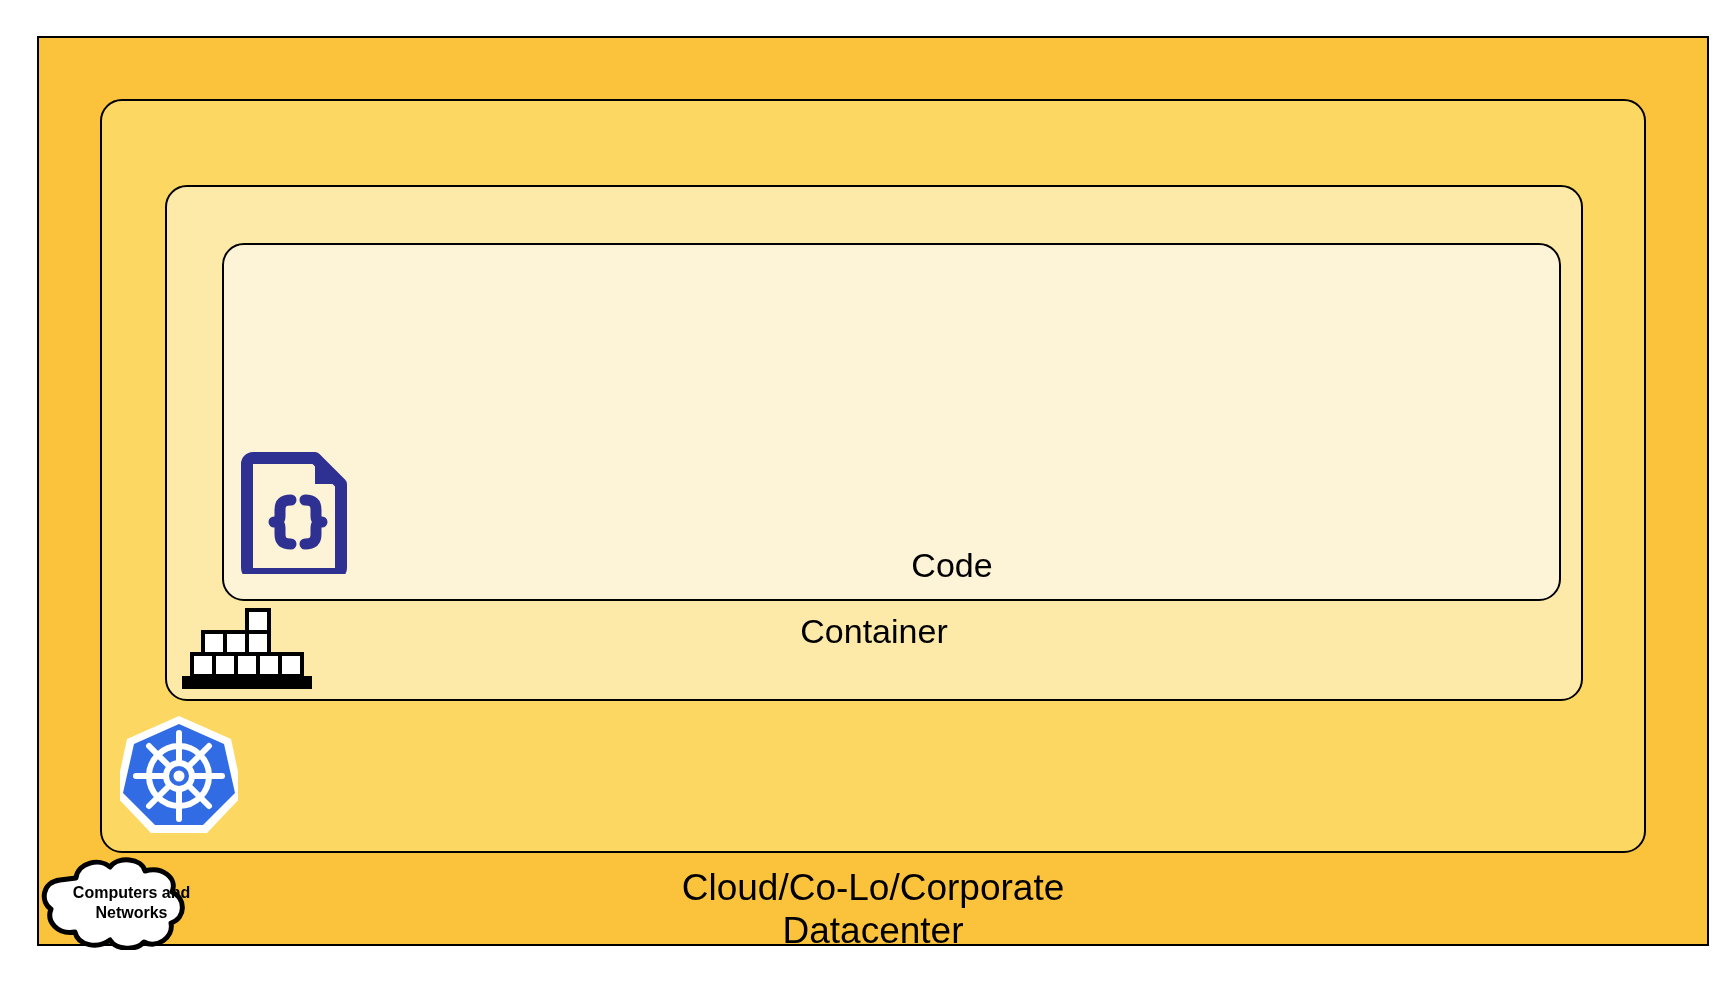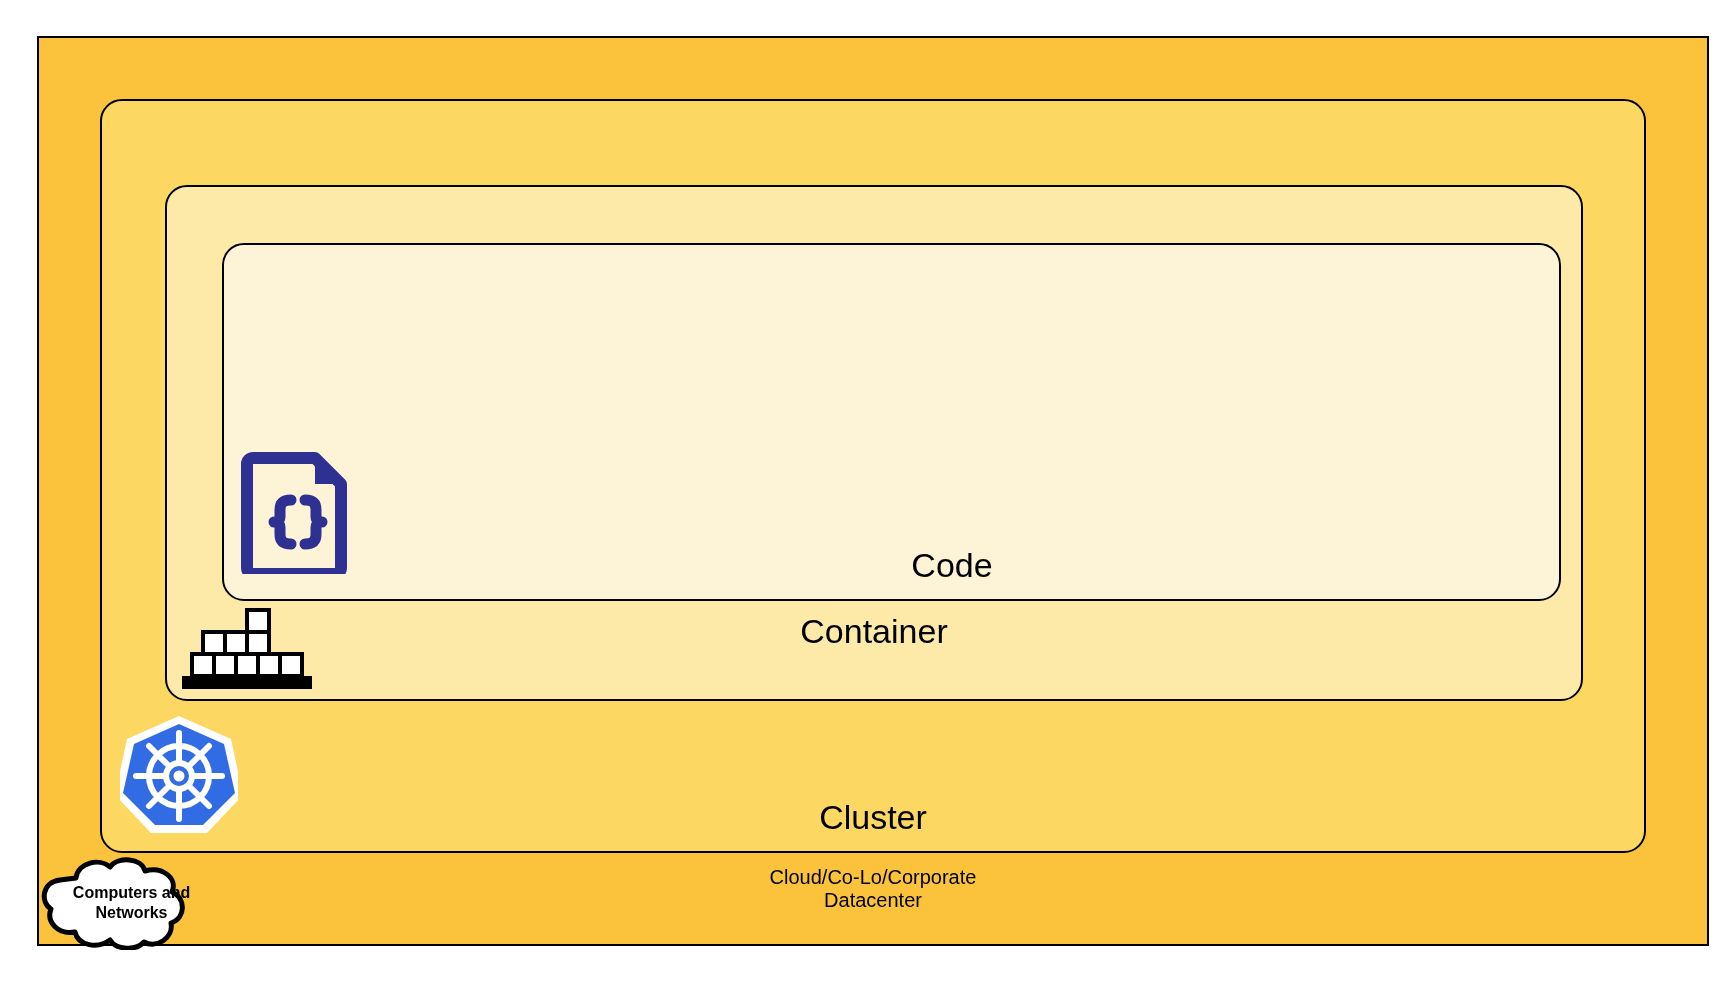--- a/index.html
+++ b/index.html
@@ -91,21 +91,21 @@
   .caption-cluster {
     left: 100px;
     top: 798px;
     width: 1546px;
     font-size: 34px;
   }
   .caption-datacenter {
     left: 37px;
     top: 866px;
     width: 1672px;
-    font-size: 20px;
+    font-size: 37px;
     line-height: 1.17;
   }
 
   
   .icon-wrap {
     position: absolute;
   }
   .icon-code-doc {
     left: 241px;
     top: 452px;
@@ -173,21 +173,20 @@
   <div class="layer layer-cluster"></div>
 
   <div class="layer layer-container"></div>
 
   <div class="layer layer-code"></div>
 
   <div class="caption caption-code">Code</div>
 
   <div class="caption caption-container">Container</div>
 
-  <div class="caption caption-cluster">Cluster</div>
 
   <div class="caption caption-datacenter">Cloud/Co-Lo/Corporate
 Datacenter</div>
 
   <div class="icon-wrap icon-code-doc">
     <svg viewBox="0 0 112 122" xmlns="http://www.w3.org/2000/svg">
       <path d="M12 6 h62 l26 26 v84 a6 6 0 0 1 -6 6 h-82 a6 6 0 0 1 -6 -6 v-104 a6 6 0 0 1 6 -6 z" fill="none" stroke="#2e3192" stroke-width="12" stroke-linejoin="round"></path>
       <path d="M74 6 l26 26 h-26 z" fill="#2e3192"></path>
       <path d="M50 48 c-9 0 -11 4 -11 10 v6 c0 4 -2 6 -6 6 c4 0 6 2 6 6 v6 c0 6 2 10 11 10" fill="none" stroke="#2e3192" stroke-width="11" stroke-linecap="round" stroke-linejoin="round"></path>
       <path d="M64 48 c9 0 11 4 11 10 v6 c0 4 2 6 6 6 c-4 0 -6 2 -6 6 v6 c0 6 -2 10 -11 10" fill="none" stroke="#2e3192" stroke-width="11" stroke-linecap="round" stroke-linejoin="round"></path>

